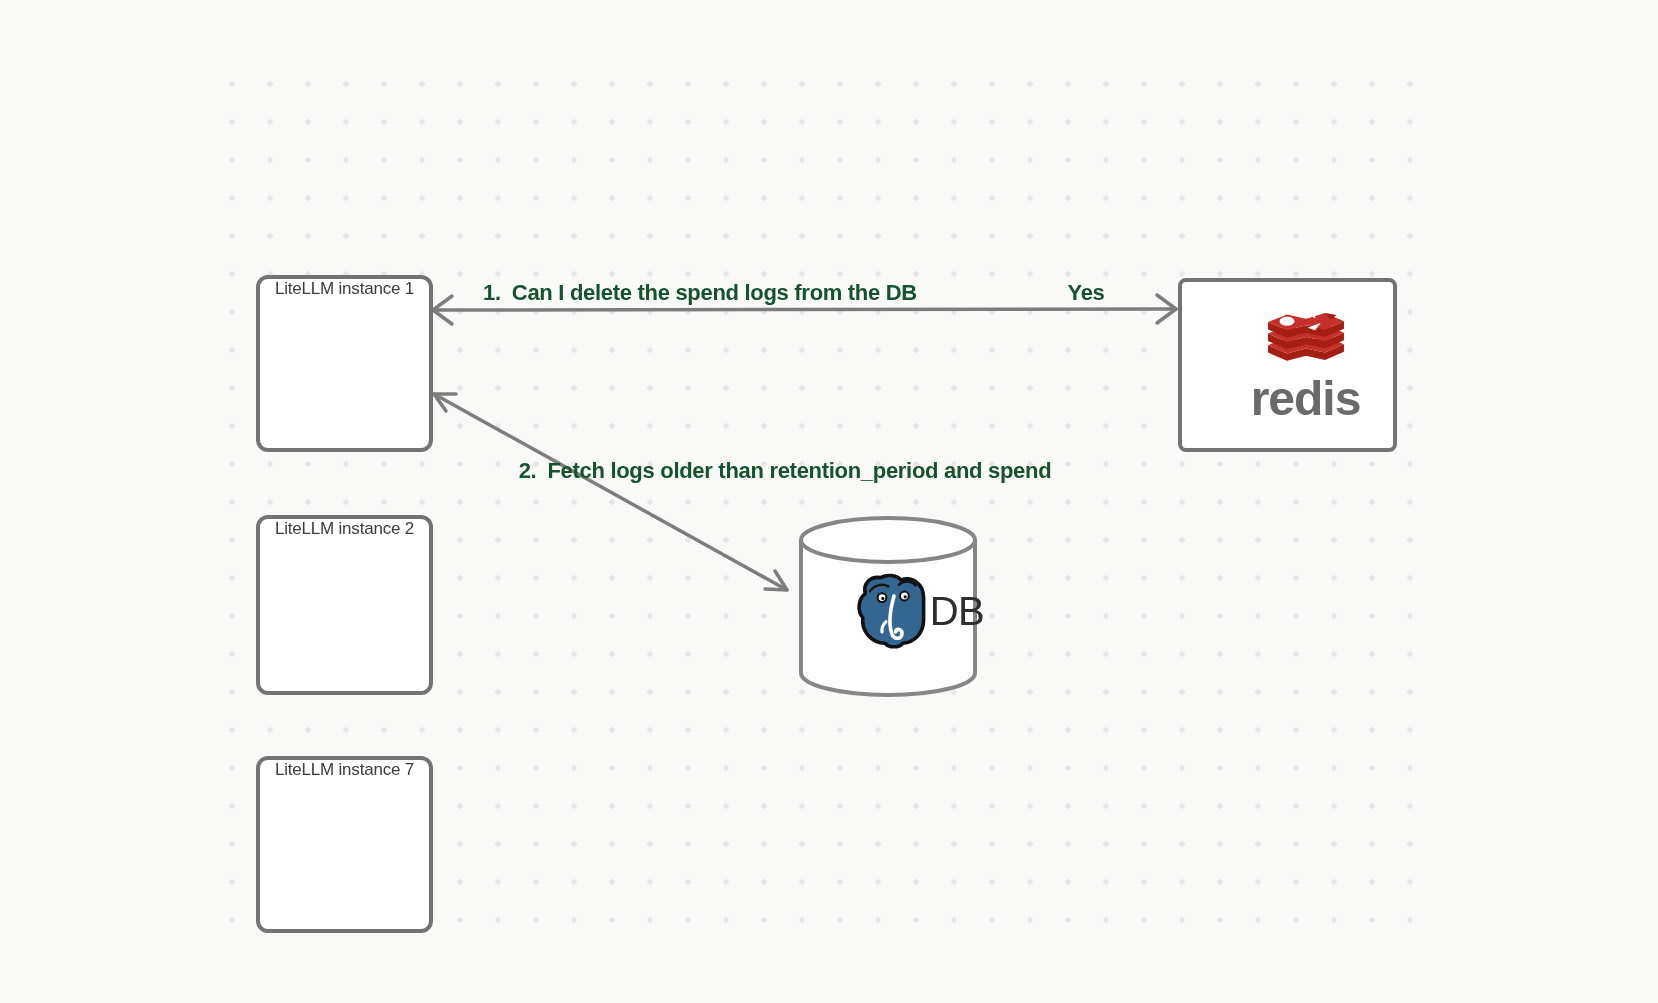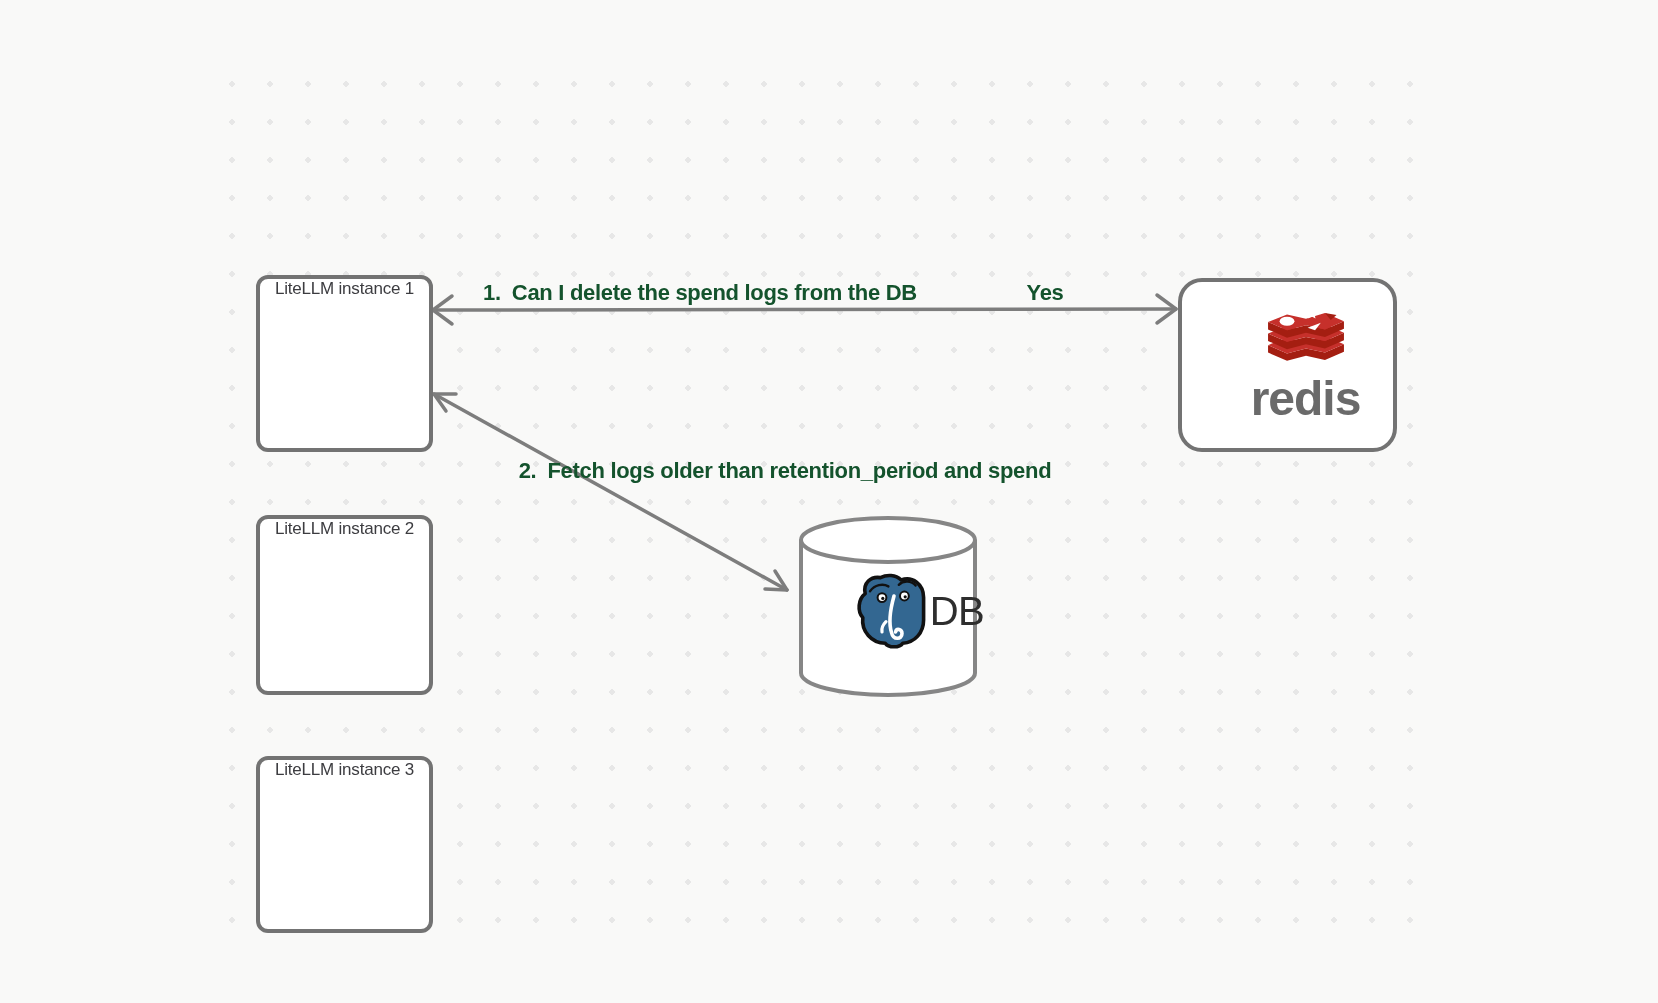--- a/index.html
+++ b/index.html
@@ -20,42 +20,42 @@
     display:flex;align-items:flex-start;justify-content:center;z-index:3;
   }
   .node-label{
     font-size:17px;color:#3c3c40;letter-spacing:-0.2px;
   }
   .node-inst1{left:256px;top:275px;width:177px;height:177px;}
   .node-inst2{left:256px;top:515px;width:177px;height:180px;}
   .node-inst3{left:256px;top:756px;width:177px;height:177px;}
   .node-redis{
     position:absolute;box-sizing:border-box;left:1178px;top:278px;width:219px;height:174px;
-    background:#ffffff;border:4px solid #737373;border-radius:24px;
+    background:#ffffff;border:4px solid #737373;border-radius:8px;
     display:flex;flex-direction:column;align-items:center;justify-content:center;z-index:3;padding-left:36px;
   }
   .redis-wordmark{
     font-size:48px;font-weight:700;color:#6a6a6a;letter-spacing:-1px;
     line-height:1;margin-top:1px;
   }
   .db-node{
     position:absolute;left:799px;top:518px;width:178px;height:177px;z-index:3;
     display:flex;align-items:center;justify-content:center;padding-top:10px;box-sizing:border-box;margin-left:31px;
   }
   .db-label{
     font-size:40px;color:#2e2e2e;letter-spacing:-0.5px;margin-left:-4px;
   }
   .edge-label{
     position:absolute;z-index:4;white-space:nowrap;
     font-size:22px;font-weight:700;color:#14532d;letter-spacing:-0.3px;
     transform:translateX(-50%);
   }
   .edge-label .num{margin-right:11px;}
   .edge-label-1{left:700px;top:280px;}
-  .edge-response{left:1045px;top:280px;}
+  .edge-response{left:1086px;top:280px;}
   .edge-label-2{left:785px;top:458px;}
 </style>
 </head>
 <body>
 
 <div class="canvas">
 
   <div class="dot-grid"></div>
 
   <svg class="overlay-svg" width="1658" height="1003" viewBox="0 0 1658 1003">
@@ -78,21 +78,21 @@
     </g>
   </svg>
 
   <div class="node node-inst1">
     <span class="node-label">LiteLLM instance 1</span>
   </div>
   <div class="node node-inst2">
     <span class="node-label">LiteLLM instance 2</span>
   </div>
   <div class="node node-inst3">
-    <span class="node-label">LiteLLM instance 3</span>
+    <span class="node-label">LiteLLM instance 7</span>
   </div>
 
   <div class="node-redis">
     <svg width="84" height="66" viewBox="0 0 100 80">
 
       <g transform="translate(0,28)">
         <polygon points="4,17 4,26 27,36 50,30 73,35 96,25 96,16 73,26 50,21 27,27" fill="#a41e11"></polygon>
         <polygon points="4,17 27,8 50,13 73,6 96,16 73,26 50,21 27,27" fill="#c6302b"></polygon>
       </g>
 

